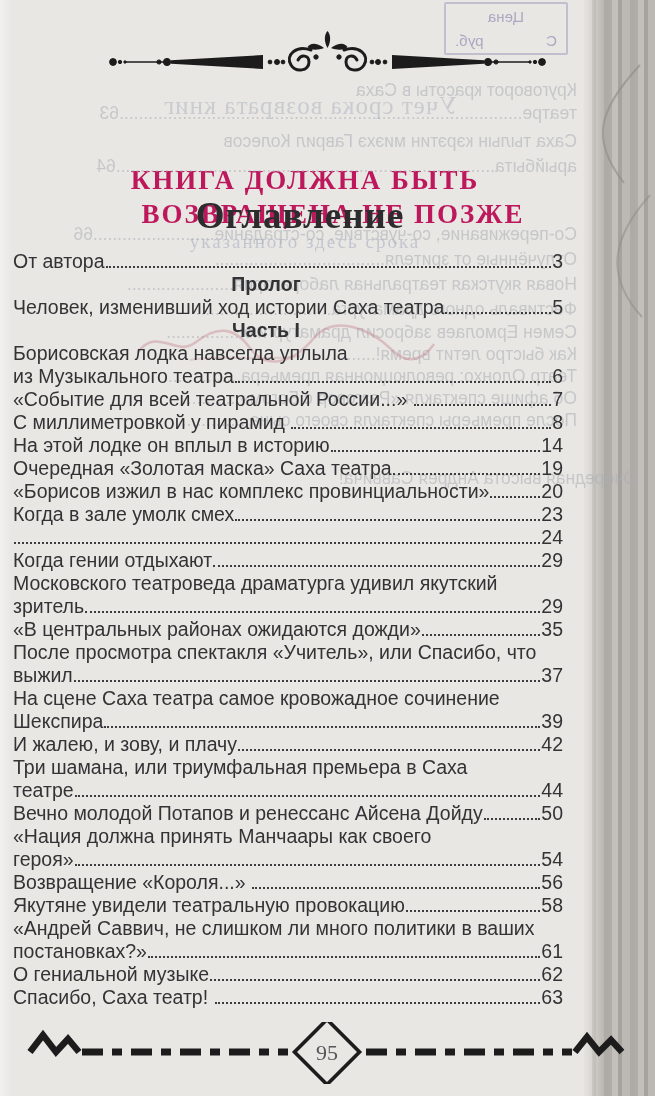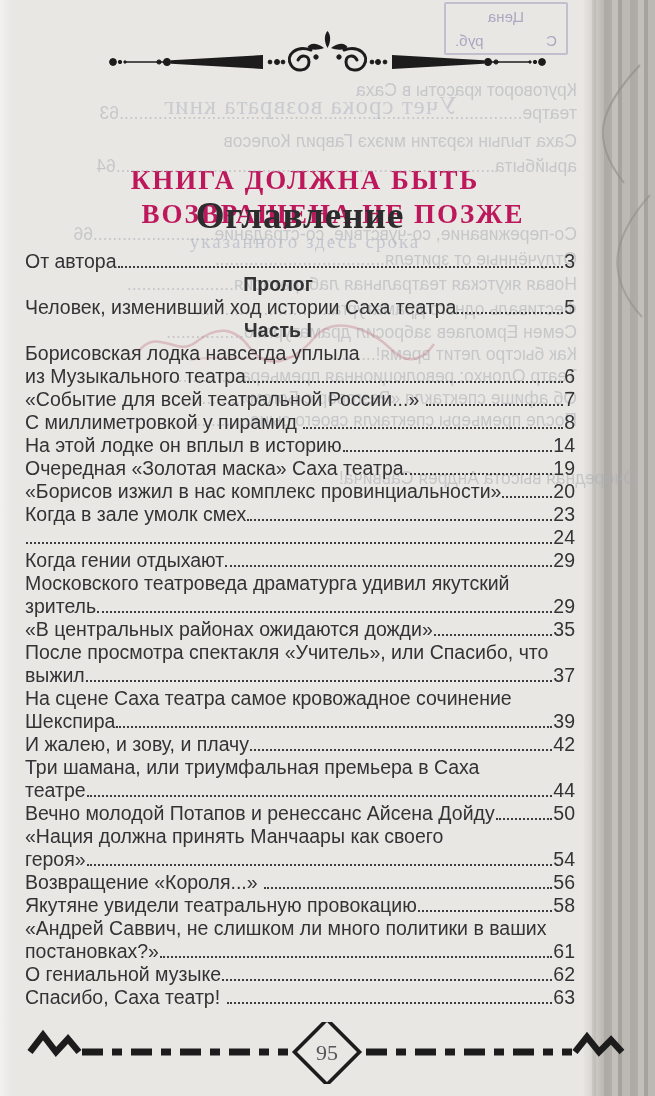--- a/index.html
+++ b/index.html
@@ -50,21 +50,21 @@
   .price-line1{text-align:center;}
   .price-line2{margin-top:7px;display:flex;justify-content:space-between;}
   .scribble{position:absolute;z-index:1;pointer-events:none;}
   
   .ornament{position:absolute;z-index:2;}
   #header-ornament{top:30px;left:105px;}
   #footer-ornament{top:1022px;left:22px;}
   .page-title{position:absolute;top:194px;left:0;width:600px;text-align:center;z-index:2;
     font-family:"Liberation Serif",serif;font-weight:bold;font-size:37px;color:#2c2b2d;
     letter-spacing:1px;}
-  #toc-list{position:absolute;top:250px;left:25px;width:550px;z-index:2;
+  #toc-list{position:absolute;top:250px;left:13px;width:550px;z-index:2;
     color:#333336;font-size:19.5px;}
   .toc-row{height:23px;display:flex;align-items:baseline;}
   .toc-row .t{flex:0 0 auto;white-space:pre;}
   .toc-row .leader{flex:1 1 auto;border-bottom:2.4px dotted #3c3c3e;
     margin:0 1px 4px 1px;min-width:8px;}
   .toc-row .pg{flex:0 0 auto;}
   .toc-row.head{display:block;text-align:center;font-weight:bold;
     padding-right:44px;box-sizing:border-box;}
 </style>
 </head>

